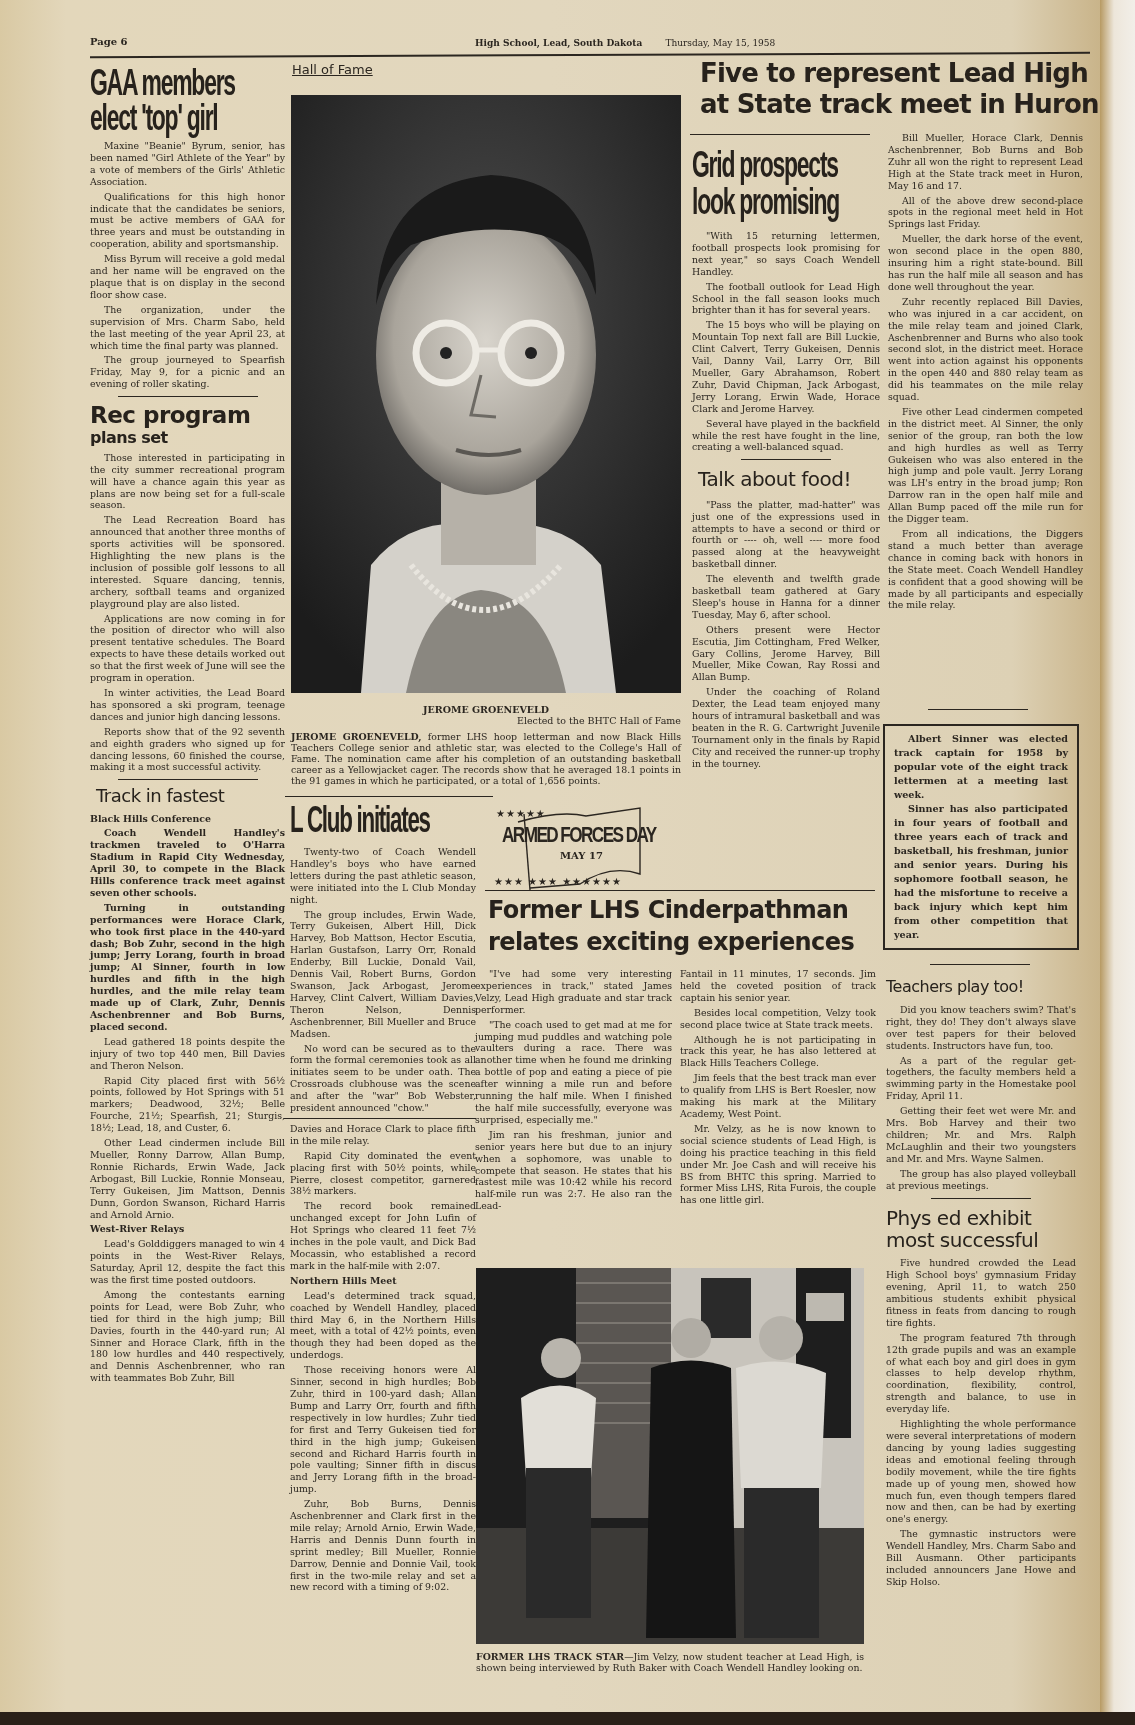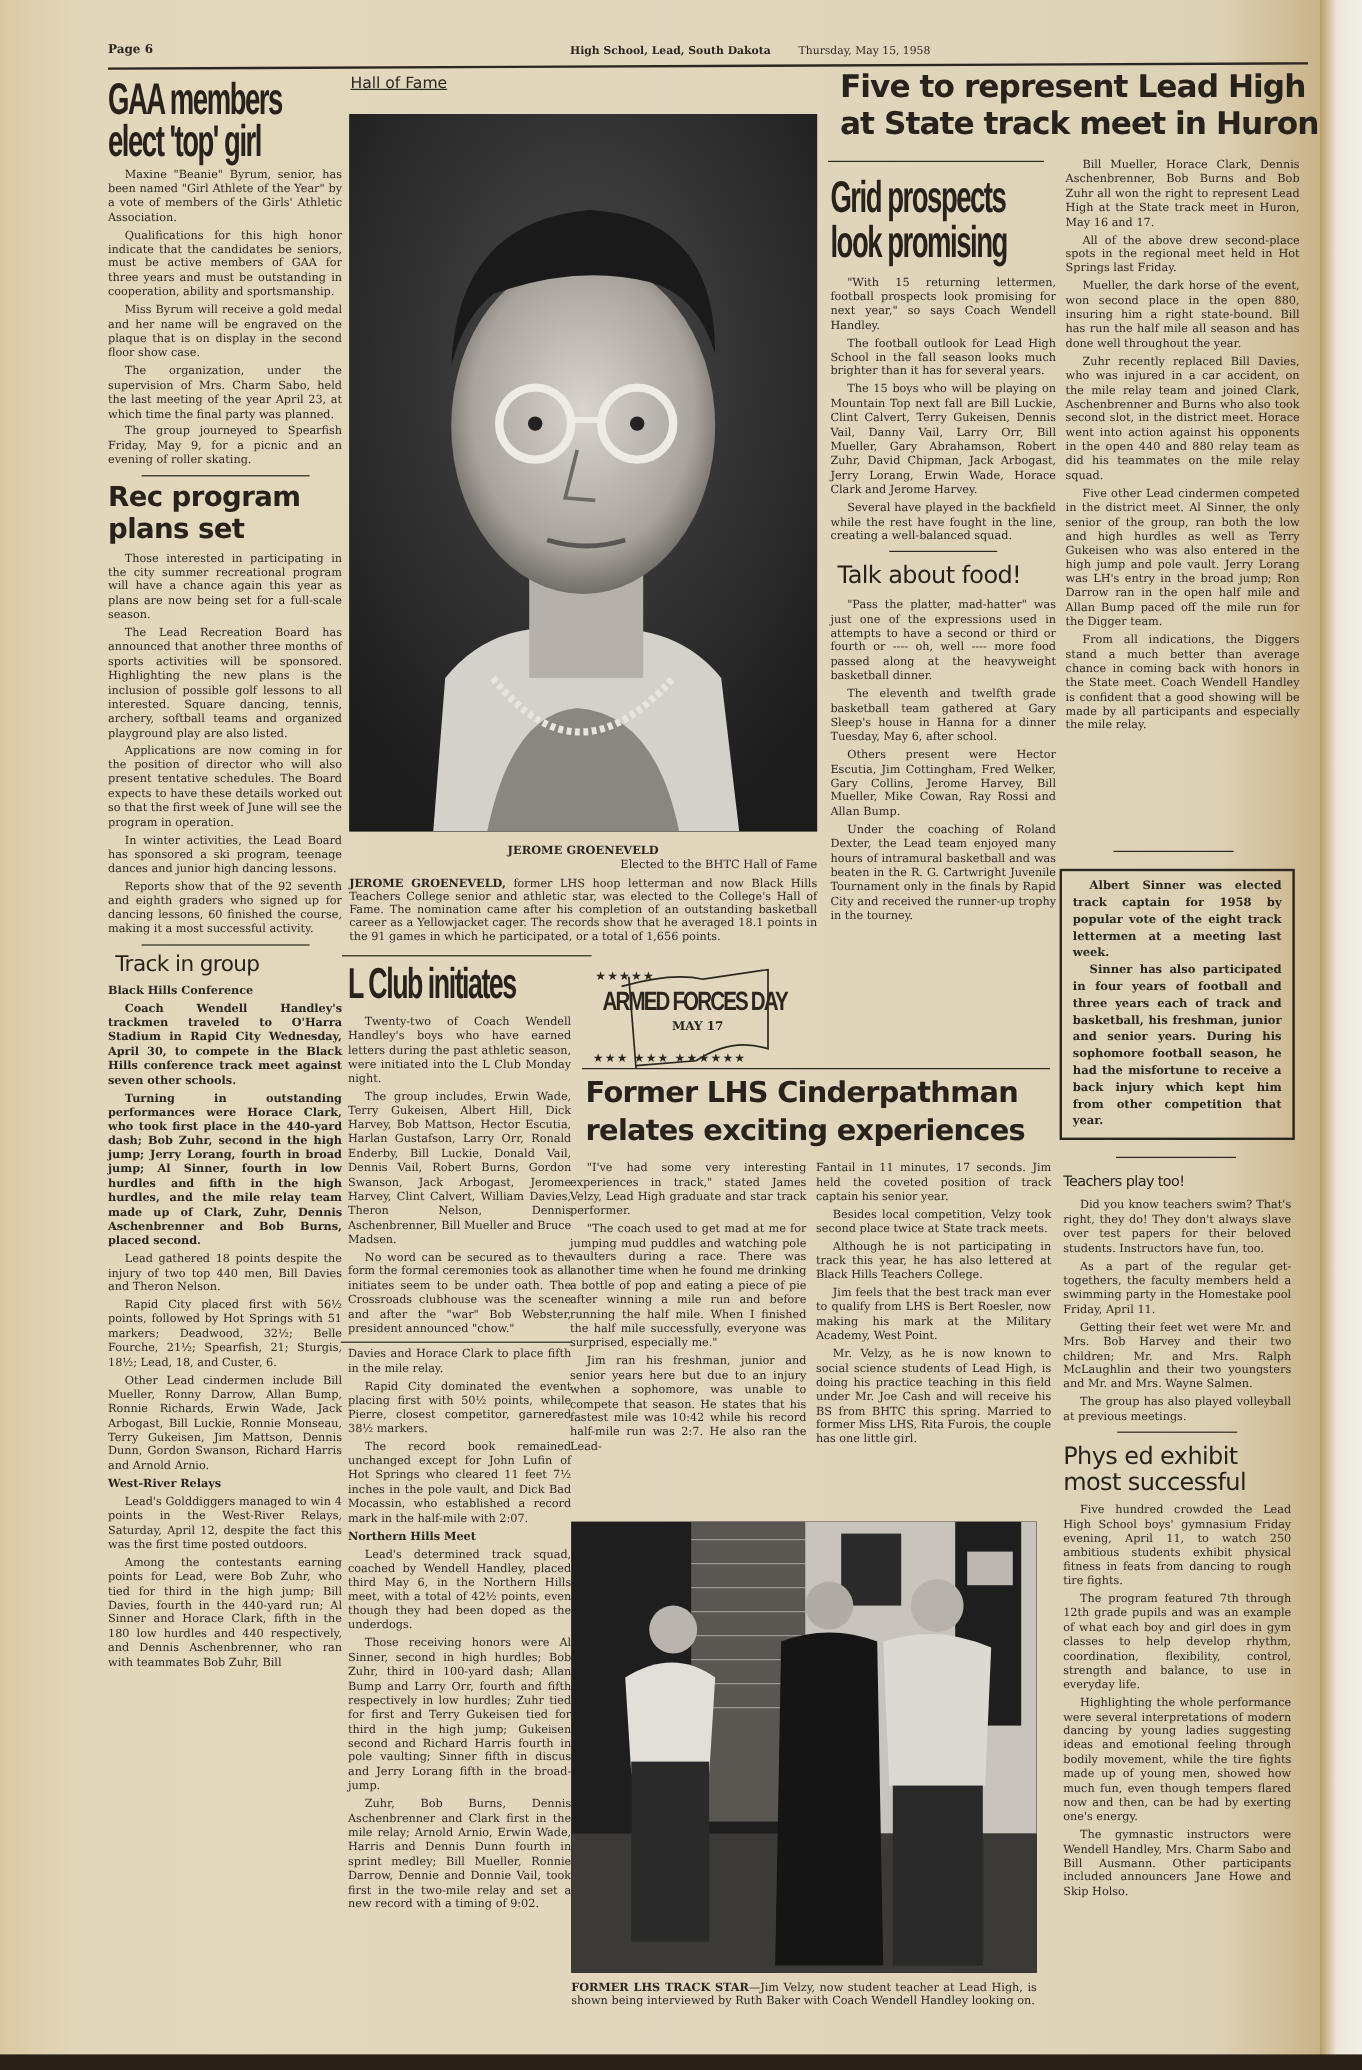--- a/index.html
+++ b/index.html
@@ -90,29 +90,29 @@
     <div style="margin-top:4px;">
       <p>Maxine "Beanie" Byrum, senior, has been named "Girl Athlete of the Year" by a vote of members of the Girls' Athletic Association.</p>
       <p>Qualifications for this high honor indicate that the candidates be seniors, must be active members of GAA for three years and must be outstanding in cooperation, ability and sportsmanship.</p>
       <p>Miss Byrum will receive a gold medal and her name will be engraved on the plaque that is on display in the second floor show case.</p>
       <p>The organization, under the supervision of Mrs. Charm Sabo, held the last meeting of the year April 23, at which time the final party was planned.</p>
       <p>The group journeyed to Spearfish Friday, May 9, for a picnic and an evening of roller skating.</p>
     </div>
     <div class="rule-short"></div>
 
     <div class="h-round" style="font-size:23px; margin-top:6px;">Rec program</div>
-    <div class="h-round" style="font-size:23px; margin-bottom:5px;">plans set</div>
+    <div class="h-round" style="font-size:16px; margin-bottom:5px;">plans set</div>
     <p>Those interested in participating in the city summer recreational program will have a chance again this year as plans are now being set for a full-scale season.</p>
     <p>The Lead Recreation Board has announced that another three months of sports activities will be sponsored. Highlighting the new plans is the inclusion of possible golf lessons to all interested. Square dancing, tennis, archery, softball teams and organized playground play are also listed.</p>
     <p>Applications are now coming in for the position of director who will also present tentative schedules. The Board expects to have these details worked out so that the first week of June will see the program in operation.</p>
     <p>In winter activities, the Lead Board has sponsored a ski program, teenage dances and junior high dancing lessons.</p>
     <p>Reports show that of the 92 seventh and eighth graders who signed up for dancing lessons, 60 finished the course, making it a most successful activity.</p>
     <div class="rule-short"></div>
 
-    <div class="h-round" style="font-size:18px; font-weight:normal; margin:6px 0 6px 6px;">Track in group</div>
+    <div class="h-round" style="font-size:18px; font-weight:normal; margin:6px 0 6px 6px;">Track in fastest</div>
     <p class="sub">Black Hills Conference</p>
     <div style="font-weight:bold;">
       <p>Coach Wendell Handley's trackmen traveled to O'Harra Stadium in Rapid City Wednesday, April 30, to compete in the Black Hills conference track meet against seven other schools.</p>
       <p>Turning in outstanding performances were Horace Clark, who took first place in the 440-yard dash; Bob Zuhr, second in the high jump; Jerry Lorang, fourth in broad jump; Al Sinner, fourth in low hurdles and fifth in the high hurdles, and the mile relay team made up of Clark, Zuhr, Dennis Aschenbrenner and Bob Burns, placed second.</p>
     </div>
     <p>Lead gathered 18 points despite the injury of two top 440 men, Bill Davies and Theron Nelson.</p>
     <p>Rapid City placed first with 56½ points, followed by Hot Springs with 51 markers; Deadwood, 32½; Belle Fourche, 21½; Spearfish, 21; Sturgis, 18½; Lead, 18, and Custer, 6.</p>
     <p>Other Lead cindermen include Bill Mueller, Ronny Darrow, Allan Bump, Ronnie Richards, Erwin Wade, Jack Arbogast, Bill Luckie, Ronnie Monseau, Terry Gukeisen, Jim Mattson, Dennis Dunn, Gordon Swanson, Richard Harris and Arnold Arnio.</p>
     <p class="sub">West-River Relays</p>
     <p>Lead's Golddiggers managed to win 4 points in the West-River Relays, Saturday, April 12, despite the fact this was the first time posted outdoors.</p>
@@ -217,21 +217,21 @@
   </div>
   <div class="hr" style="left:928px; top:709px; width:100px;"></div>
 
   <div class="boxed" style="left:883px; top:724px; width:174px;">
     <p>Albert Sinner was elected track captain for 1958 by popular vote of the eight track lettermen at a meeting last week.</p>
     <p>Sinner has also participated in four years of football and three years each of track and basketball, his freshman, junior and senior years. During his sophomore football season, he had the misfortune to receive a back injury which kept him from other competition that year.</p>
   </div>
   <div class="hr" style="left:930px; top:964px; width:100px;"></div>
 
   <div class="col" style="left:886px; top:978px; width:190px;">
-    <div class="h-round" style="font-size:12px; font-weight:normal; margin-bottom:8px;">Teachers play too!</div>
+    <div class="h-round" style="font-size:16px; font-weight:normal; margin-bottom:8px;">Teachers play too!</div>
     <p>Did you know teachers swim? That's right, they do! They don't always slave over test papers for their beloved students. Instructors have fun, too.</p>
     <p>As a part of the regular get-togethers, the faculty members held a swimming party in the Homestake pool Friday, April 11.</p>
     <p>Getting their feet wet were Mr. and Mrs. Bob Harvey and their two children; Mr. and Mrs. Ralph McLaughlin and their two youngsters and Mr. and Mrs. Wayne Salmen.</p>
     <p>The group has also played volleyball at previous meetings.</p>
     <div class="rule-short" style="width:100px;"></div>
     <div class="h-round" style="font-size:20px; font-weight:normal; margin-top:8px;">Phys ed exhibit</div>
     <div class="h-round" style="font-size:20px; font-weight:normal; margin-bottom:6px;">most successful</div>
     <p>Five hundred crowded the Lead High School boys' gymnasium Friday evening, April 11, to watch 250 ambitious students exhibit physical fitness in feats from dancing to rough tire fights.</p>
     <p>The program featured 7th through 12th grade pupils and was an example of what each boy and girl does in gym classes to help develop rhythm, coordination, flexibility, control, strength and balance, to use in everyday life.</p>
     <p>Highlighting the whole performance were several interpretations of modern dancing by young ladies suggesting ideas and emotional feeling through bodily movement, while the tire fights made up of young men, showed how much fun, even though tempers flared now and then, can be had by exerting one's energy.</p>

